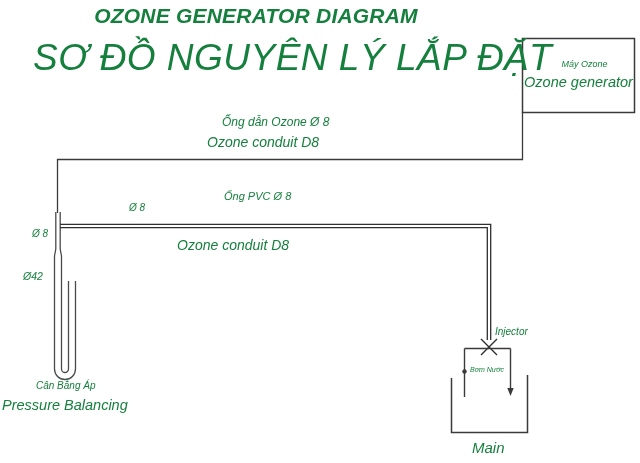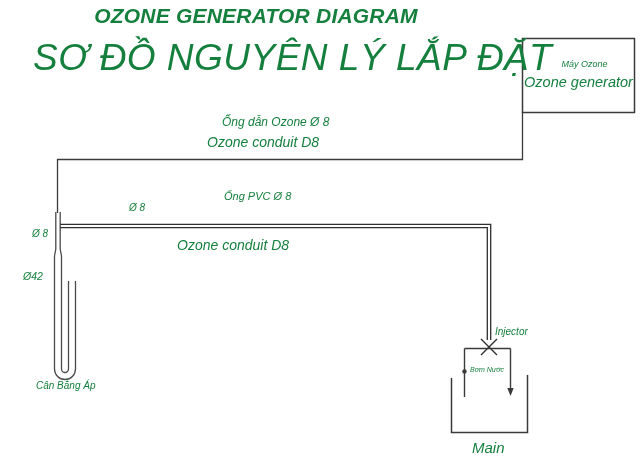--- a/index.html
+++ b/index.html
@@ -69,15 +69,16 @@
   <div class="lbl pvc-vi">Ống PVC Ø 8</div>
   <div class="lbl dia8-mid">Ø 8</div>
   <div class="lbl dia8-left">Ø 8</div>
   <div class="lbl dia42">Ø42</div>
   <div class="lbl conduit-mid-en">Ozone conduit D8</div>
 
   <div class="lbl injector">Injector</div>
   <div class="lbl bom-nuoc">Bơm Nước</div>
 
   <div class="lbl can-bang-ap">Cân Bằng Áp</div>
+  <div class="lbl pressure-en">Pressure Balancing</div>
 
   <div class="lbl tank">Main</div>
 </div>
 
 </body></html>

